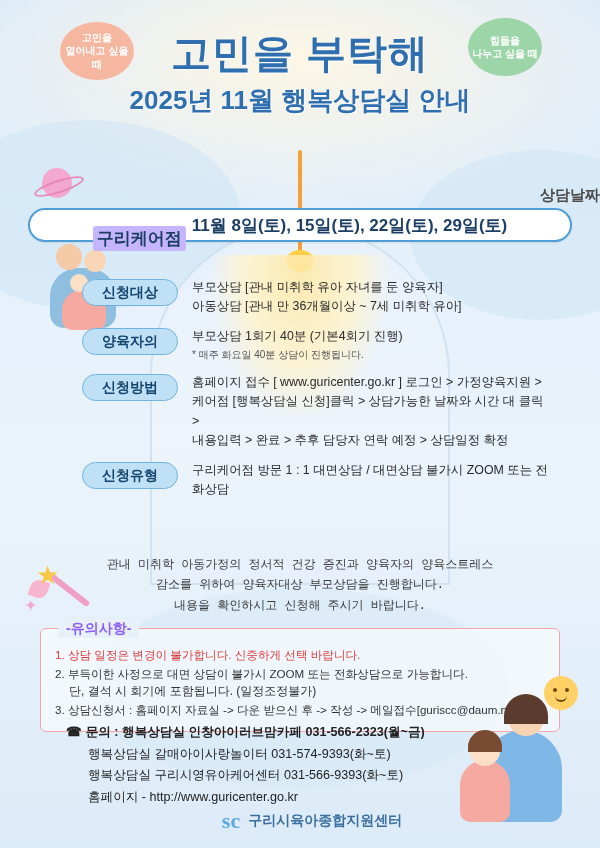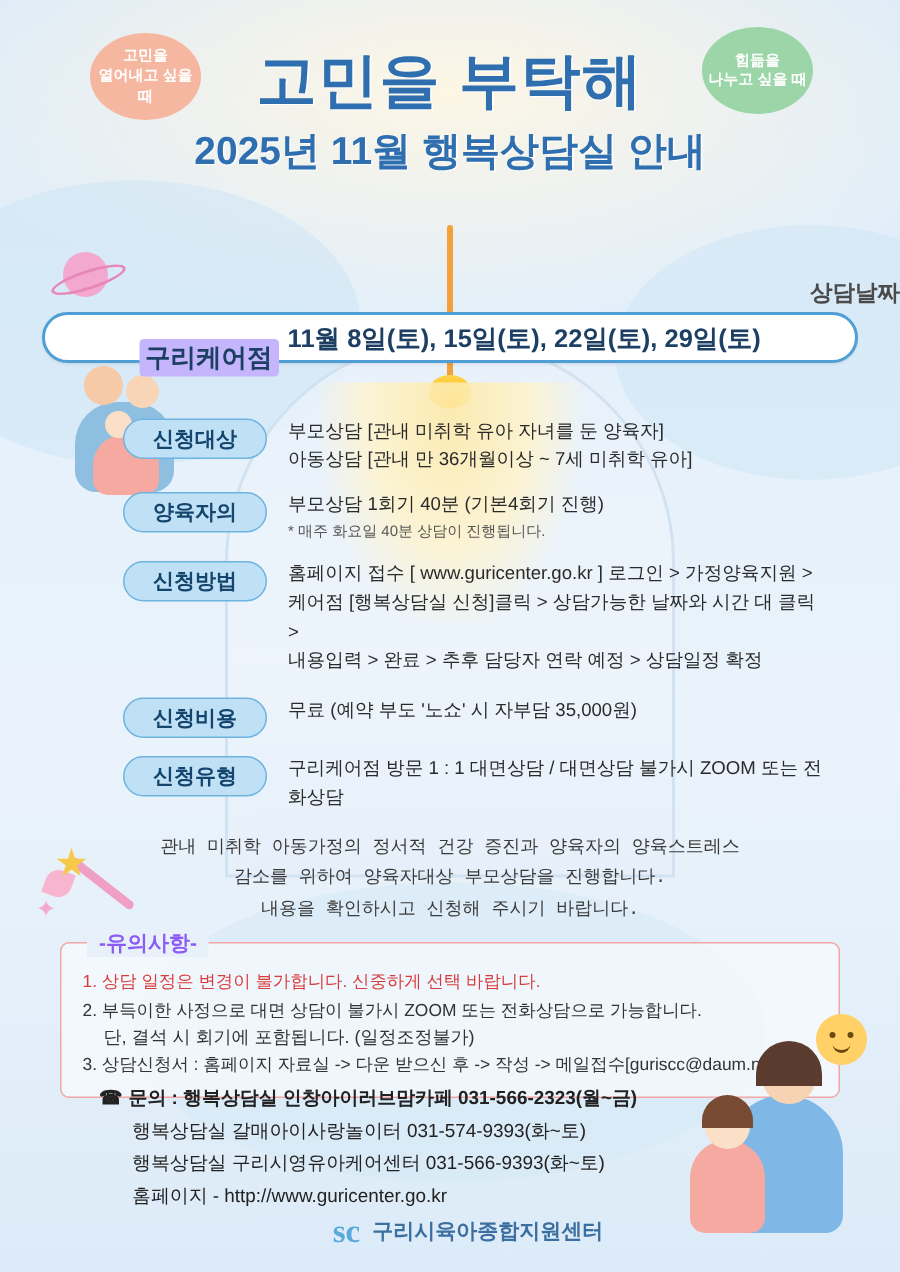--- a/index.html
+++ b/index.html
@@ -242,26 +242,20 @@
 
     <div class="row">
       <div class="tag">신청방법</div>
       <div class="row-body">
         <div>홈페이지 접수 [ www.guricenter.go.kr ] 로그인 &gt; 가정양육지원 &gt;</div>
         <div>케어점 [행복상담실 신청]클릭 &gt;  상담가능한 날짜와 시간 대 클릭 &gt;</div>
         <div>내용입력 &gt; 완료 &gt; 추후 담당자 연락 예정 &gt;  상담일정 확정</div>
       </div>
     </div>
 
-    <div class="row" style="margin-top:14px">
-      <div class="tag">신청비용</div>
-      <div class="row-body">
-        <div>무료 (예약 부도 '노쇼' 시 자부담 35,000원)</div>
-      </div>
-    </div>
 
     <div class="row" style="margin-top:8px">
       <div class="tag">신청유형</div>
       <div class="row-body">
         <div>구리케어점 방문 1 : 1 대면상담 / 대면상담 불가시 ZOOM  또는 전화상담</div>
       </div>
     </div>
 
   </div>
 

